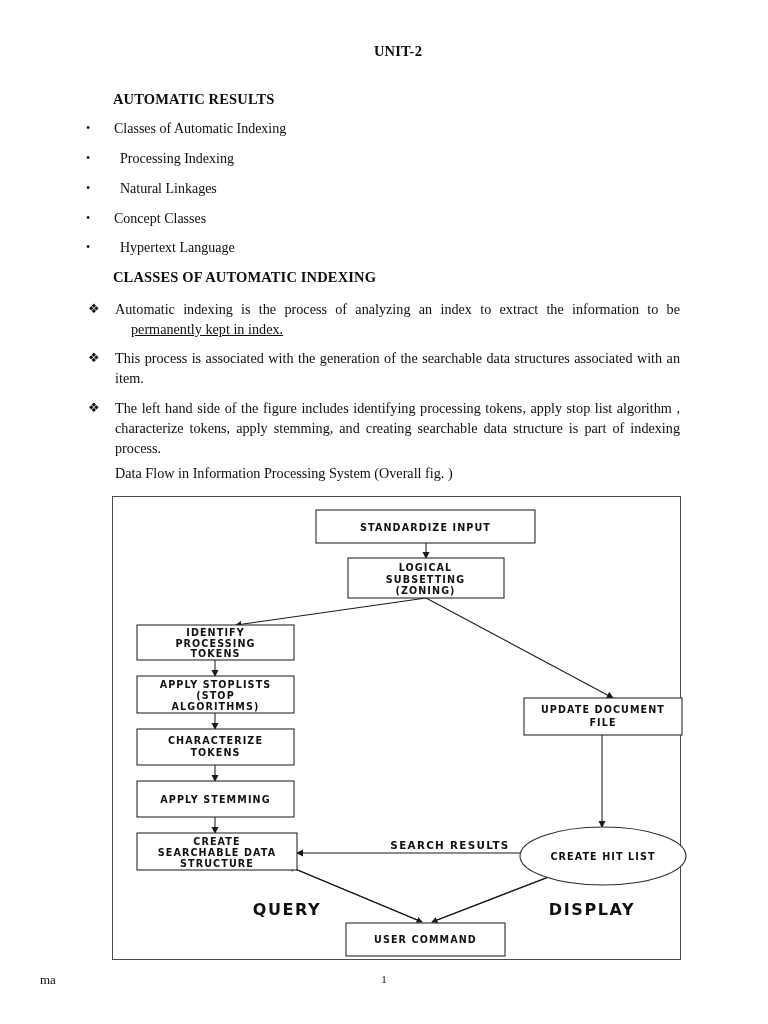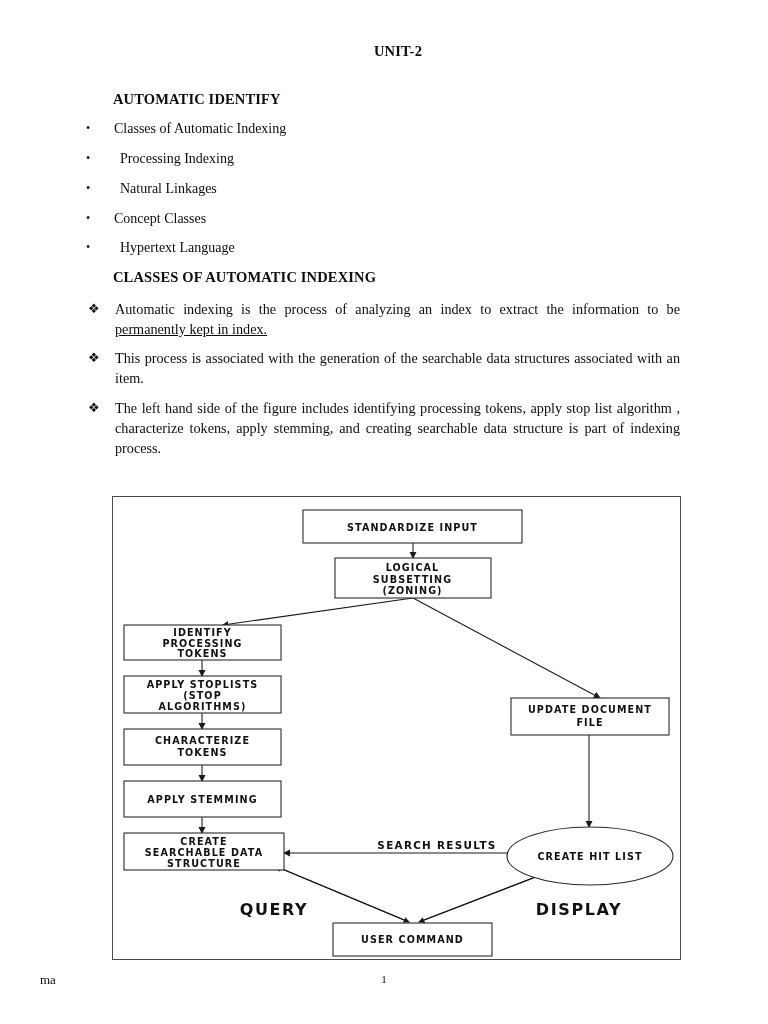--- a/index.html
+++ b/index.html
@@ -88,21 +88,21 @@
   }
   .dia-row .txt {
     display: block;
     margin-left: 27px;
     text-align: justify;
   }
   .d1 { top: 299px; }
   .d2 { top: 348px; }
   .d3 { top: 398px; }
 
-  .underline { text-decoration: underline; }
+  .underline { text-decoration: underline; margin-left: 16px; }
 
   .caption {
     position: absolute;
     left: 115px;
     top: 465px;
     font-size: 14.2px;
   }
 
   .page-number {
     position: absolute;
@@ -122,20 +122,21 @@
   
   .figure {
     position: absolute;
     left: 112px;
     top: 496px;
     width: 569px;
     height: 464px;
     border: 1.6px solid #4a4a4a;
     background: #ffffff;
     box-sizing: border-box;
+    padding-left: 13px;
   }
   .figure svg { display: block; }
 
   .fig-box-text {
     font-family: "DejaVu Sans", "Liberation Sans", sans-serif;
     font-size: 9.6px;
     font-weight: bold;
     letter-spacing: 1.1px;
     fill: #111111;
   }
@@ -164,21 +165,21 @@
     fill: none;
   }
 </style>
 </head>
 <body>
 
 <div class="page">
 
   <div class="doc-title">UNIT-2</div>
 
-  <div class="heading h-automatic">AUTOMATIC IDENTIFY</div>
+  <div class="heading h-automatic">AUTOMATIC RESULTS</div>
 
   <div class="bullet-row b1">
     <span class="mark">•</span>
     <span class="txt">Classes of Automatic Indexing</span>
   </div>
   <div class="bullet-row b2">
     <span class="mark">•</span>
     <span class="txt indented">Processing Indexing</span>
   </div>
   <div class="bullet-row b3">
@@ -204,20 +205,21 @@
   <div class="dia-row d2">
     <span class="mark">❖</span>
     <span class="txt">This process is associated with the generation of the searchable data structures associated with an item.</span>
   </div>
 
   <div class="dia-row d3">
     <span class="mark">❖</span>
     <span class="txt">The left hand side of the figure includes identifying processing tokens, apply stop list algorithm , characterize tokens, apply stemming, and creating searchable data structure is part of indexing process.</span>
   </div>
 
+  <div class="caption">Data Flow in Information Processing System (Overall fig. )</div>
 
   <div class="figure">
     <svg width="566" height="461" viewBox="0 0 566 461" xmlns="http://www.w3.org/2000/svg">
       <defs>
         <marker id="ah" markerWidth="7" markerHeight="7" refX="6" refY="3.5" orient="auto" markerUnits="strokeWidth">
           <path d="M0,0 L7,3.5 L0,7 z" fill="#1a1a1a"></path>
         </marker>
         <marker id="ahs" markerWidth="6" markerHeight="6" refX="5.2" refY="3" orient="auto" markerUnits="strokeWidth">
           <path d="M0,0 L6,3 L0,6 z" fill="#1a1a1a"></path>
         </marker>

